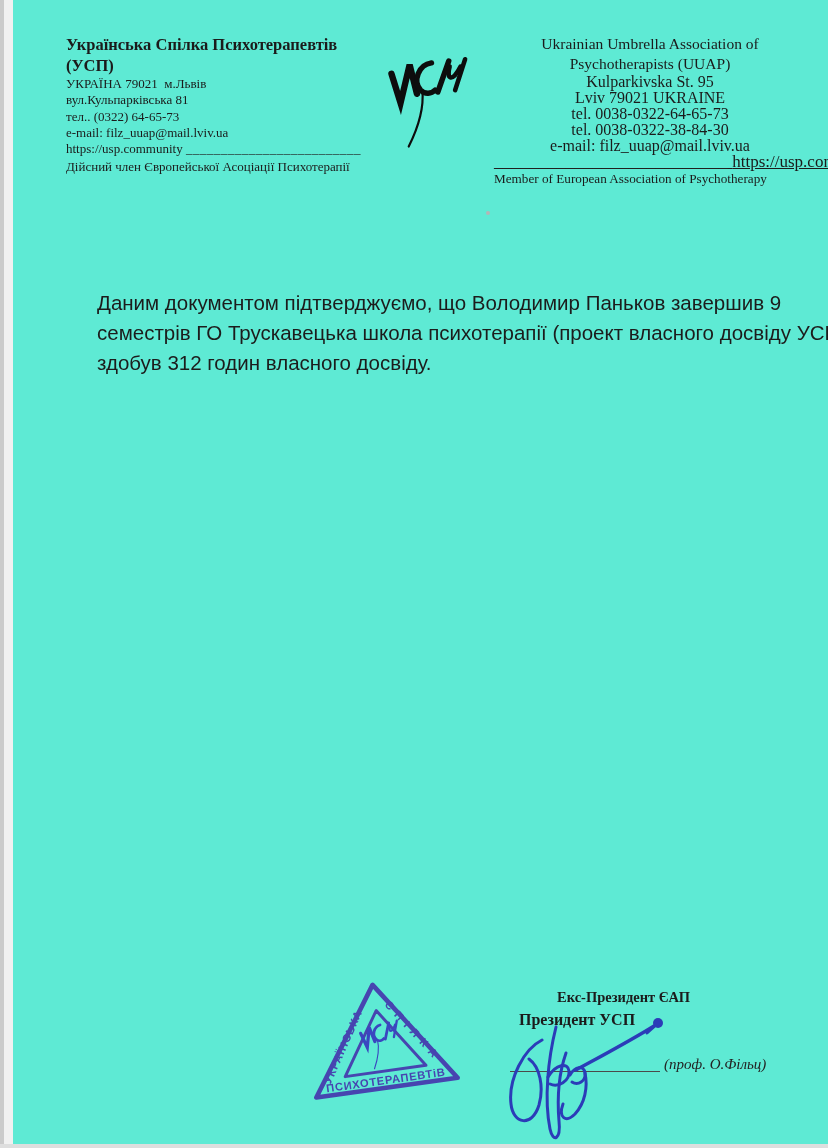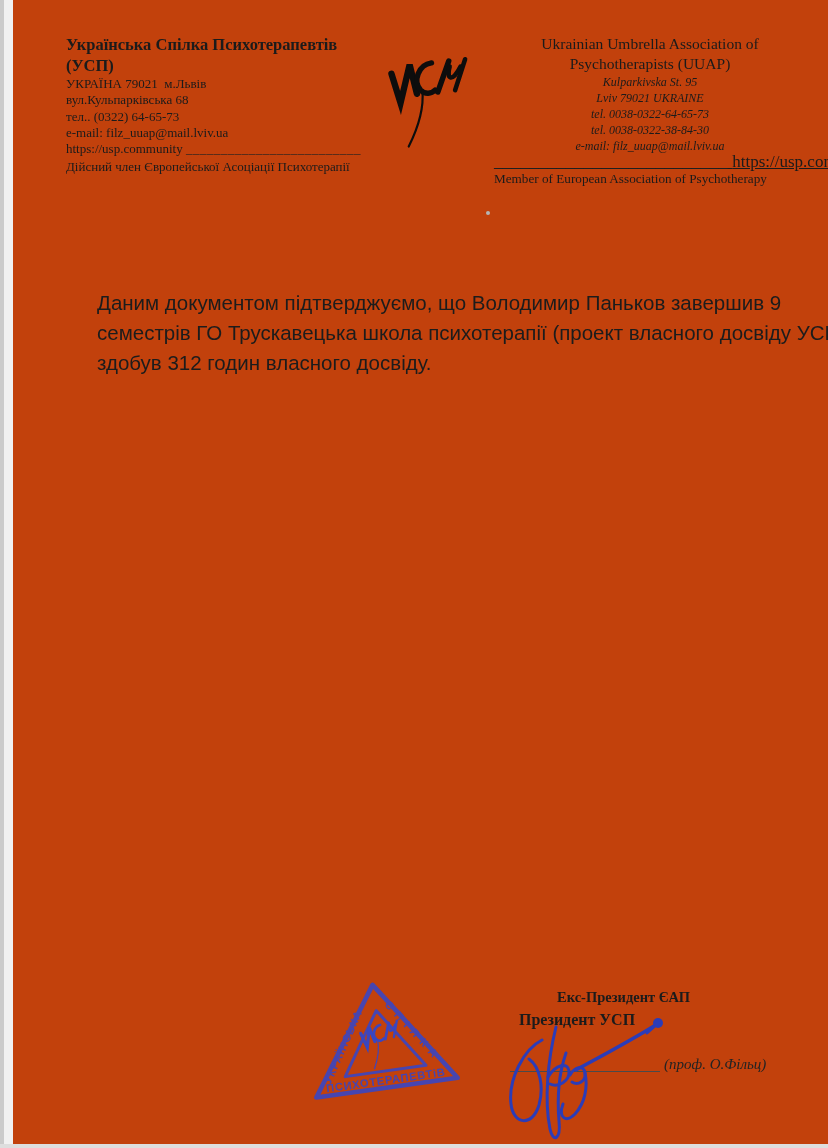--- a/index.html
+++ b/index.html
@@ -1,36 +1,36 @@
 <!DOCTYPE html>
 <html><head>
 <meta charset="utf-8">
 <style>
   html,body{margin:0;padding:0;background:#ffffff;}
   .page{
-    position:relative;width:828px;height:1148px;background:#c2410c;
+    position:relative;width:828px;height:1148px;background:#5eead4;
     overflow:hidden;font-family:"Liberation Serif", serif;color:#1b1b1b;
   }
   
   .edge-left{position:absolute;left:0;top:0;width:4px;height:1148px;background:#cbcbcb;}
   .edge-left2{position:absolute;left:4px;top:0;width:9px;height:1148px;background:#f1f1f1;}
   .edge-bottom{position:absolute;left:0;top:1144px;width:828px;height:4px;background:#dedede;}
   .speck{position:absolute;background:#b5b5b5;border-radius:50%;}
 
   
   .hdr-left{position:absolute;left:66px;top:34px;width:300px;}
   .hdr-left .title{font-weight:bold;font-size:16.5px;line-height:21px;}
   .hdr-left .ln{font-size:13px;line-height:16.3px;white-space:pre;}
   .hdr-left .membership{font-size:13px;line-height:17px;margin-top:1px;}
 
   .hdr-logo{position:absolute;left:370px;top:52px;width:112px;height:100px;color:#0d0d0d;}
 
   .hdr-right{position:absolute;left:494px;top:34px;width:312px;text-align:center;}
   .hdr-right .title{font-weight:normal;font-size:15.5px;line-height:20px;}
-  .hdr-right .ln{font-size:12px;line-height:16px;white-space:pre;font-style:italic;}
+  .hdr-right .ln{font-size:16px;line-height:16px;white-space:pre;}
   .hdr-right .underrow{font-size:17px;line-height:16px;text-align:right;white-space:pre;text-decoration:underline;}
   .hdr-right .membership{font-size:13.2px;line-height:17px;text-align:left;}
 
   .u{letter-spacing:0.5px;color:#222;}
 
   
   .body-par{position:absolute;left:97px;top:288px;width:700px;
     font-family:"Liberation Sans", sans-serif;font-size:20.5px;line-height:30px;
     color:#1c1c1c;}
   .body-par div{white-space:nowrap;}
@@ -70,21 +70,21 @@
 <div class="page">
   <div class="edge-left"></div>
   <div class="edge-left2"></div>
   <div class="edge-bottom"></div>
   <div class="speck" style="left:486px;top:211px;width:4px;height:4px;"></div>
 
   <div class="hdr-left">
     <div class="title">Українська Спілка Психотерапевтів</div>
     <div class="title">(УСП)</div>
     <div class="ln">УКРАЇНА 79021  м.Львів</div>
-    <div class="ln">вул.Кульпарківська 68</div>
+    <div class="ln">вул.Кульпарківська 81</div>
     <div class="ln">тел.. (0322) 64-65-73</div>
     <div class="ln">e-mail: filz_uuap@mail.lviv.ua</div>
     <div class="ln"><span>https://usp.community</span> <span class="u">_________________________</span></div>
     <div class="membership">Дійсний член Європейської Асоціації Психотерапії</div>
   </div>
 
   <div class="hdr-logo">
     <svg width="112" height="100" viewBox="0 0 100 110" xmlns="http://www.w3.org/2000/svg">
       <use href="#usp-mark" width="100" height="110"></use>
     </svg>

